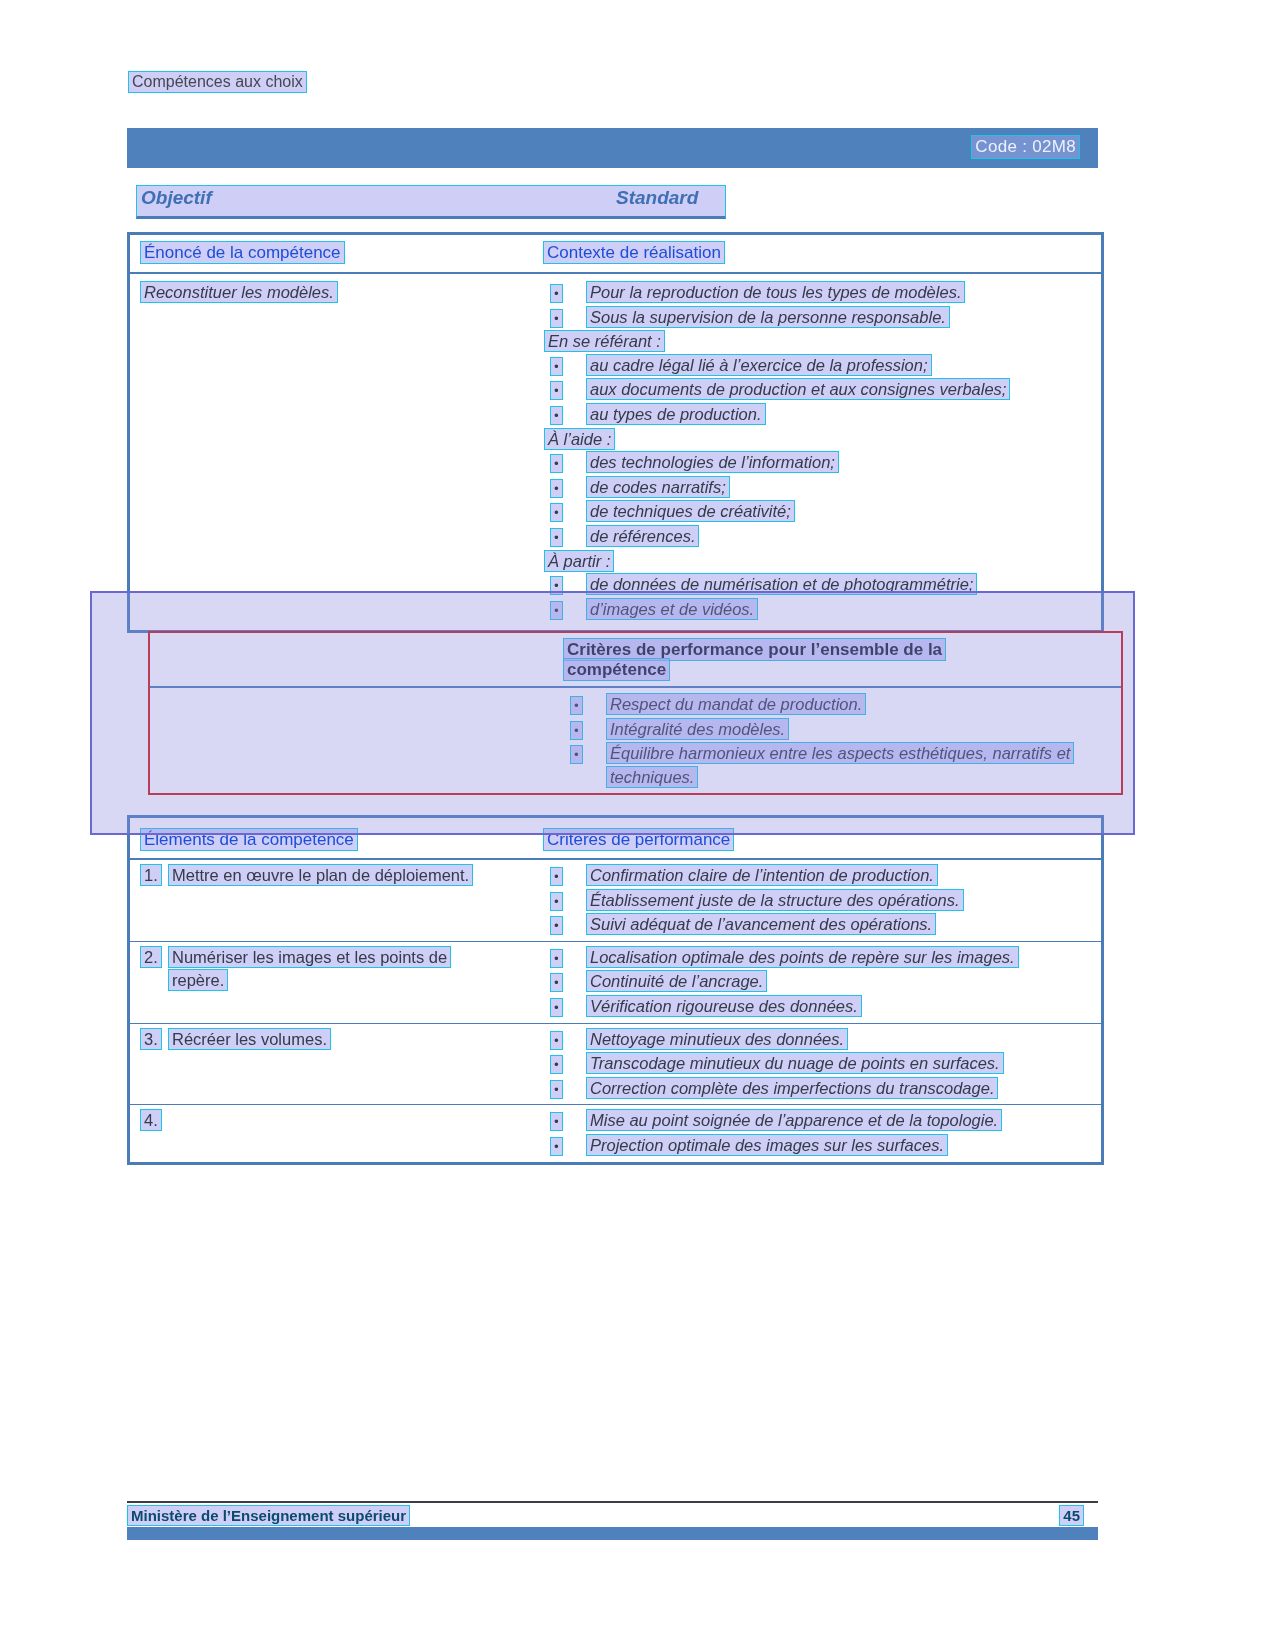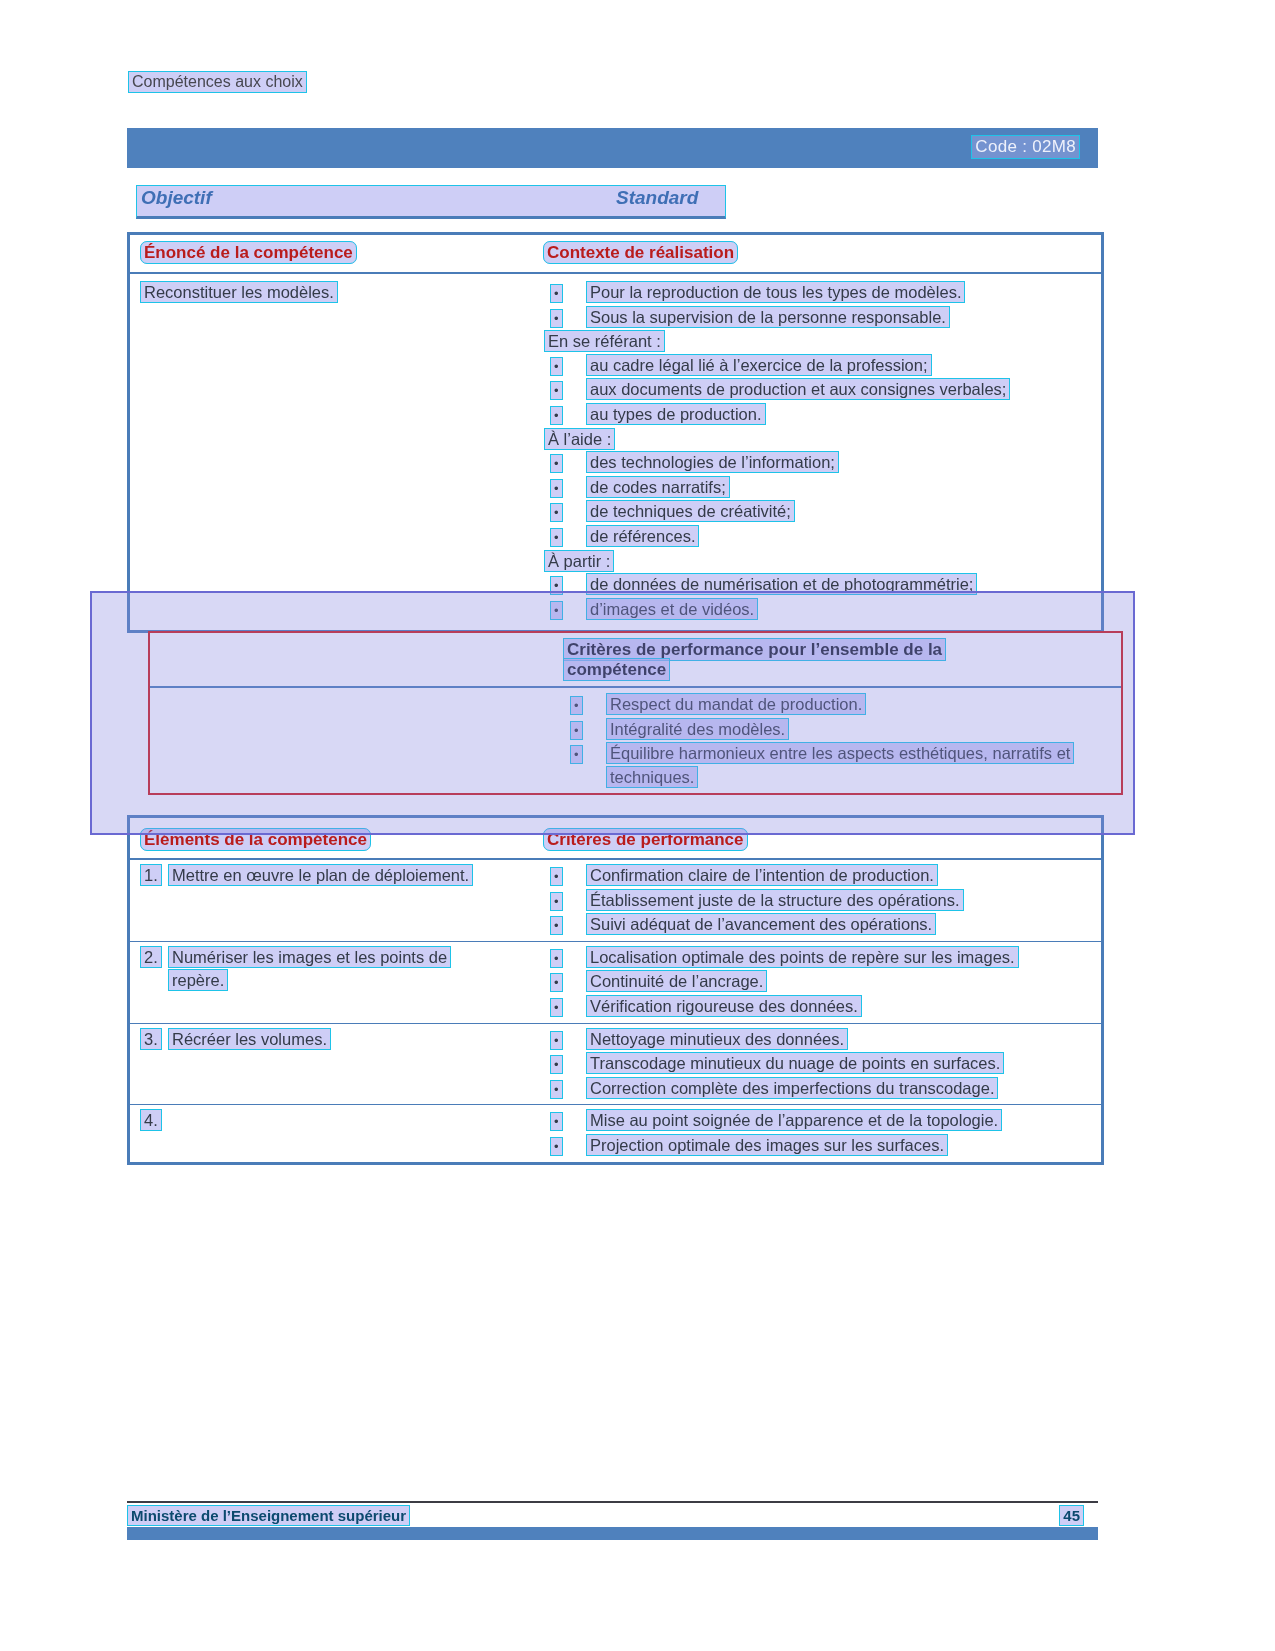--- a/index.html
+++ b/index.html
@@ -22,26 +22,26 @@
   .obj{left:4px;}
   .std{left:479px;}
 
   .tbl{position:absolute;left:127px;width:971px;background:#ffffff;border:3px solid #4a7cb8;}
   .t1{top:232px;}
   .t2{top:631px;border:2.5px solid #d01818;margin-left:21px;}
   .t3{top:815px;}
 
   .grid{display:grid;grid-template-columns:412px 1fr;}
   .thead{border-bottom:2px solid #4a7cb8;padding:8px 0 9px;}
-  .th{font-weight:bold;font-size:17px;color:#b91c1c;border-radius:7px;}
+  .th{font-weight:normal;font-size:17px;color:#1d4ed8;}
   .c1{padding-left:10px;}
   .c2{padding-left:1px;padding-right:14px;}
   .tbody{padding:7px 0 8px;}
 
-  .ctx{font-size:16.5px;line-height:23.6px;color:#343b49;}
+  .ctx{font-size:16.5px;line-height:23.6px;color:#343b49;font-style:italic;}
   .li{display:flex;align-items:flex-start;}
   .blt{flex:0 0 43px;padding-left:7px;box-sizing:border-box;}
   .b{font-size:13px;}
   .tw{flex:1;min-width:0;}
   .pl{padding-left:1px;}
 
   .t2 .thead{padding:7px 0 6px;}
   .t2headwrap{max-width:470px;}
   .t2h{font-weight:bold;font-size:17px;color:#1b2030;}
   .t2 .tbody{padding:5px 0 4px;}

